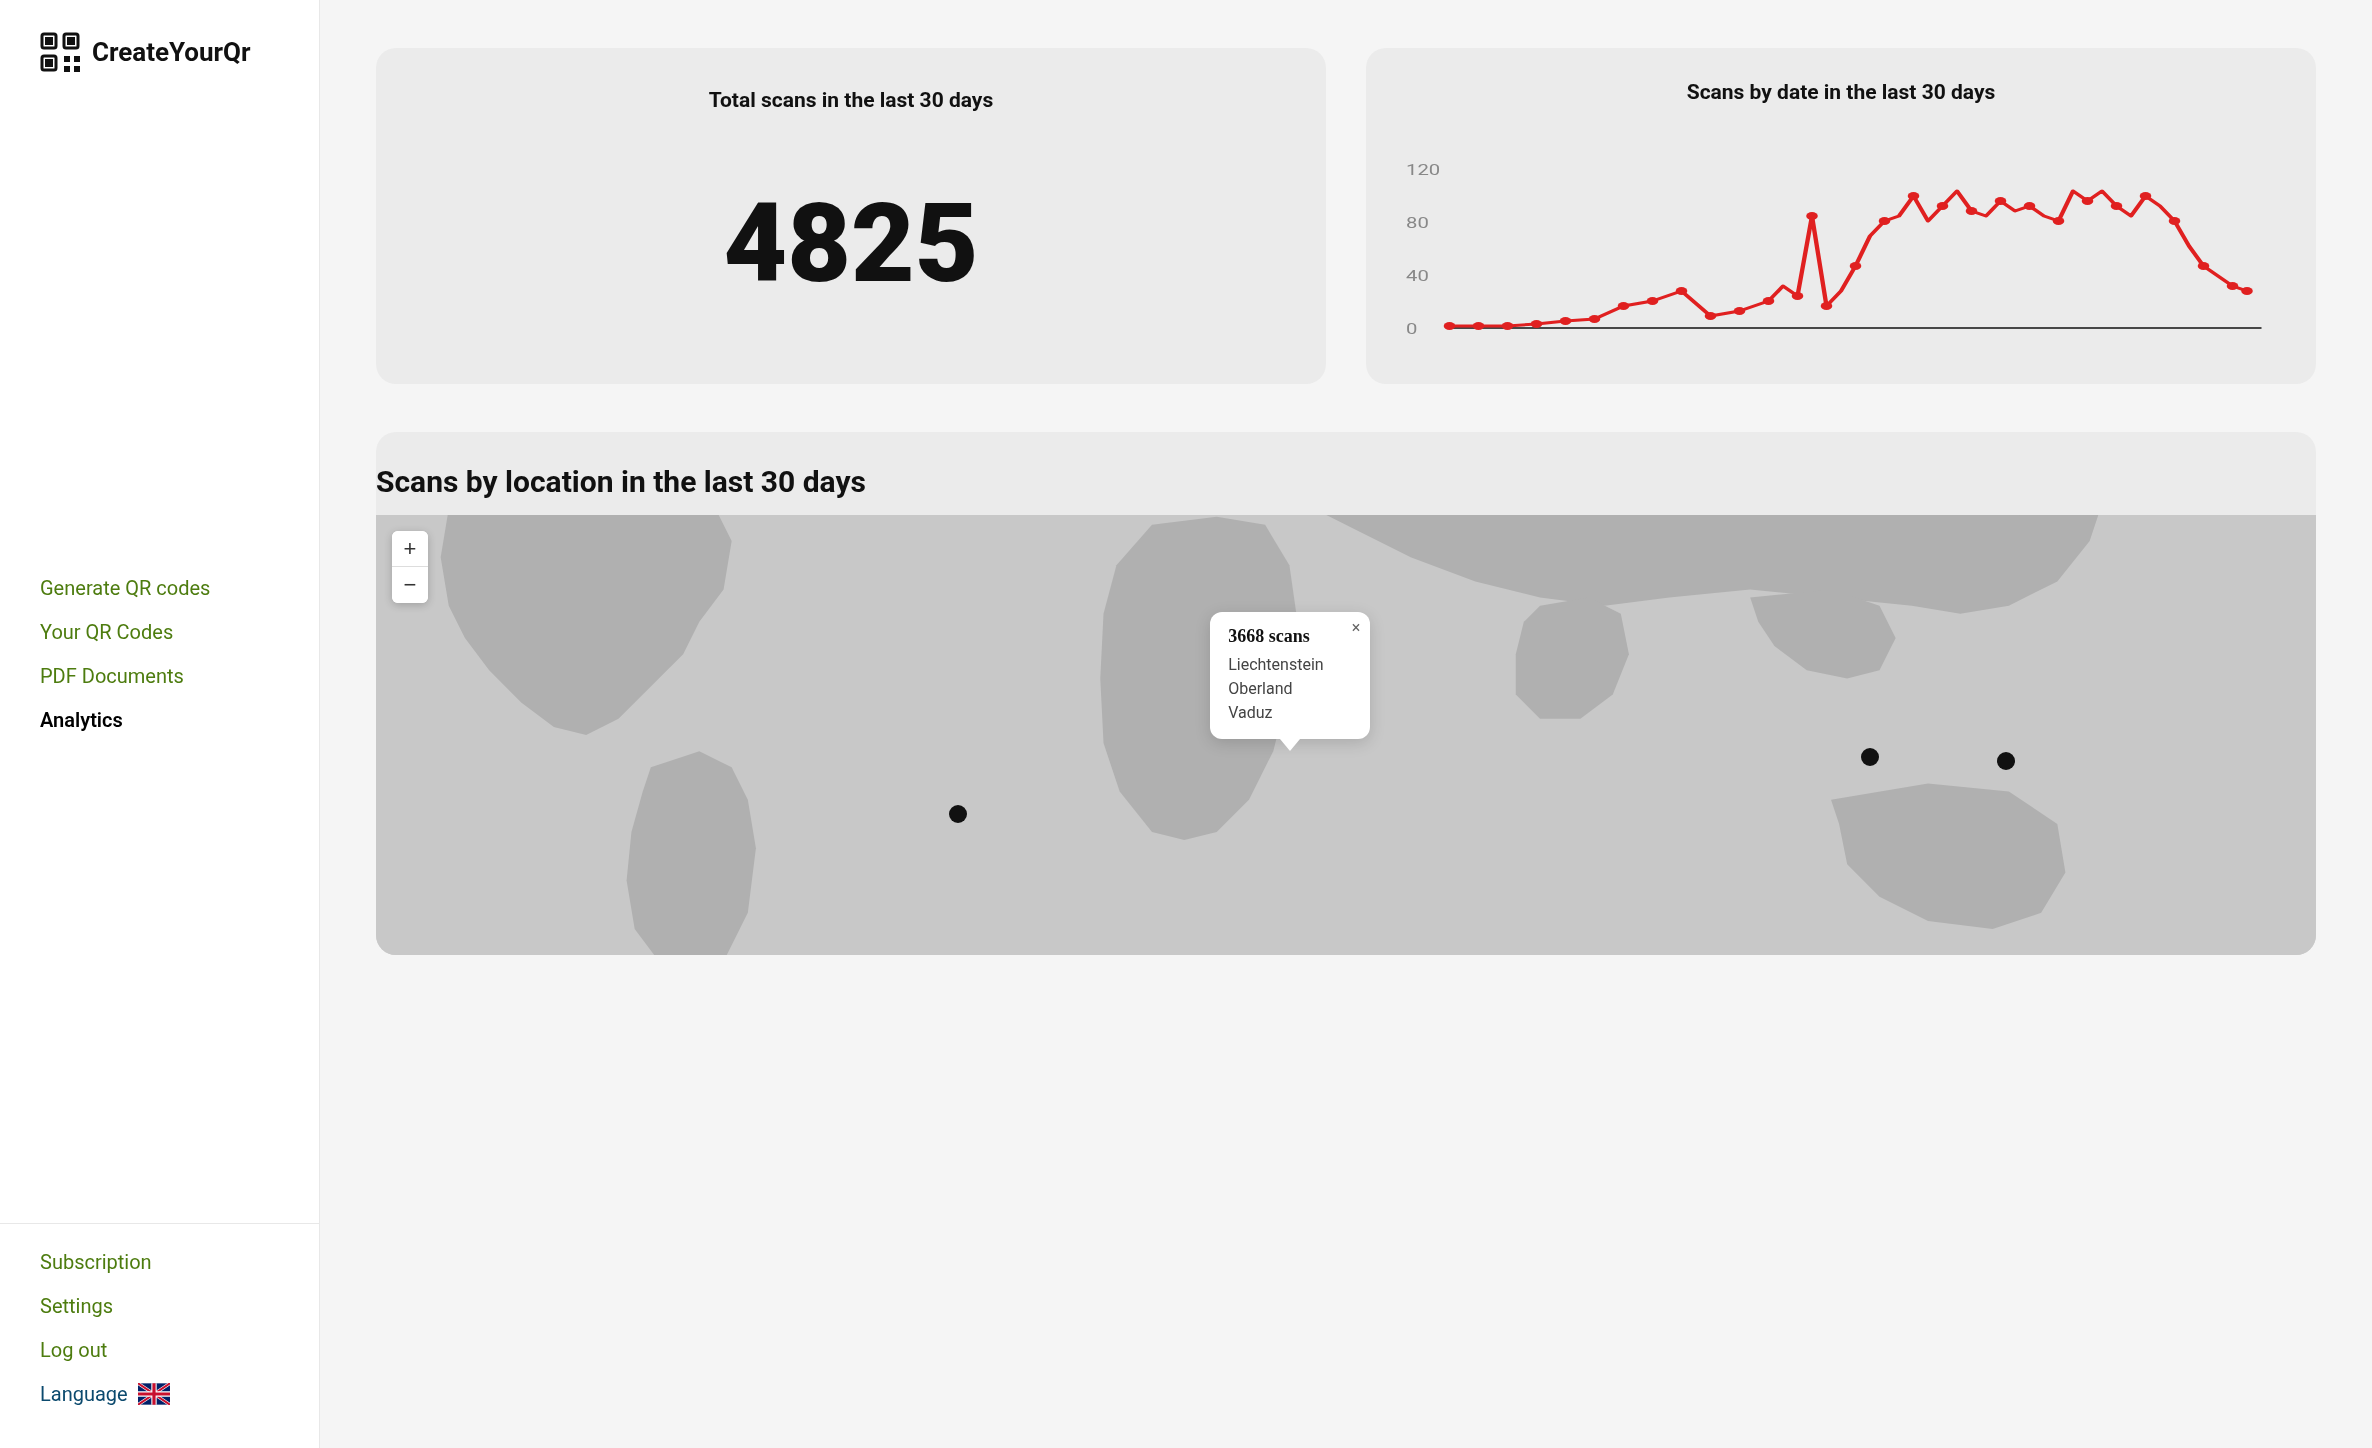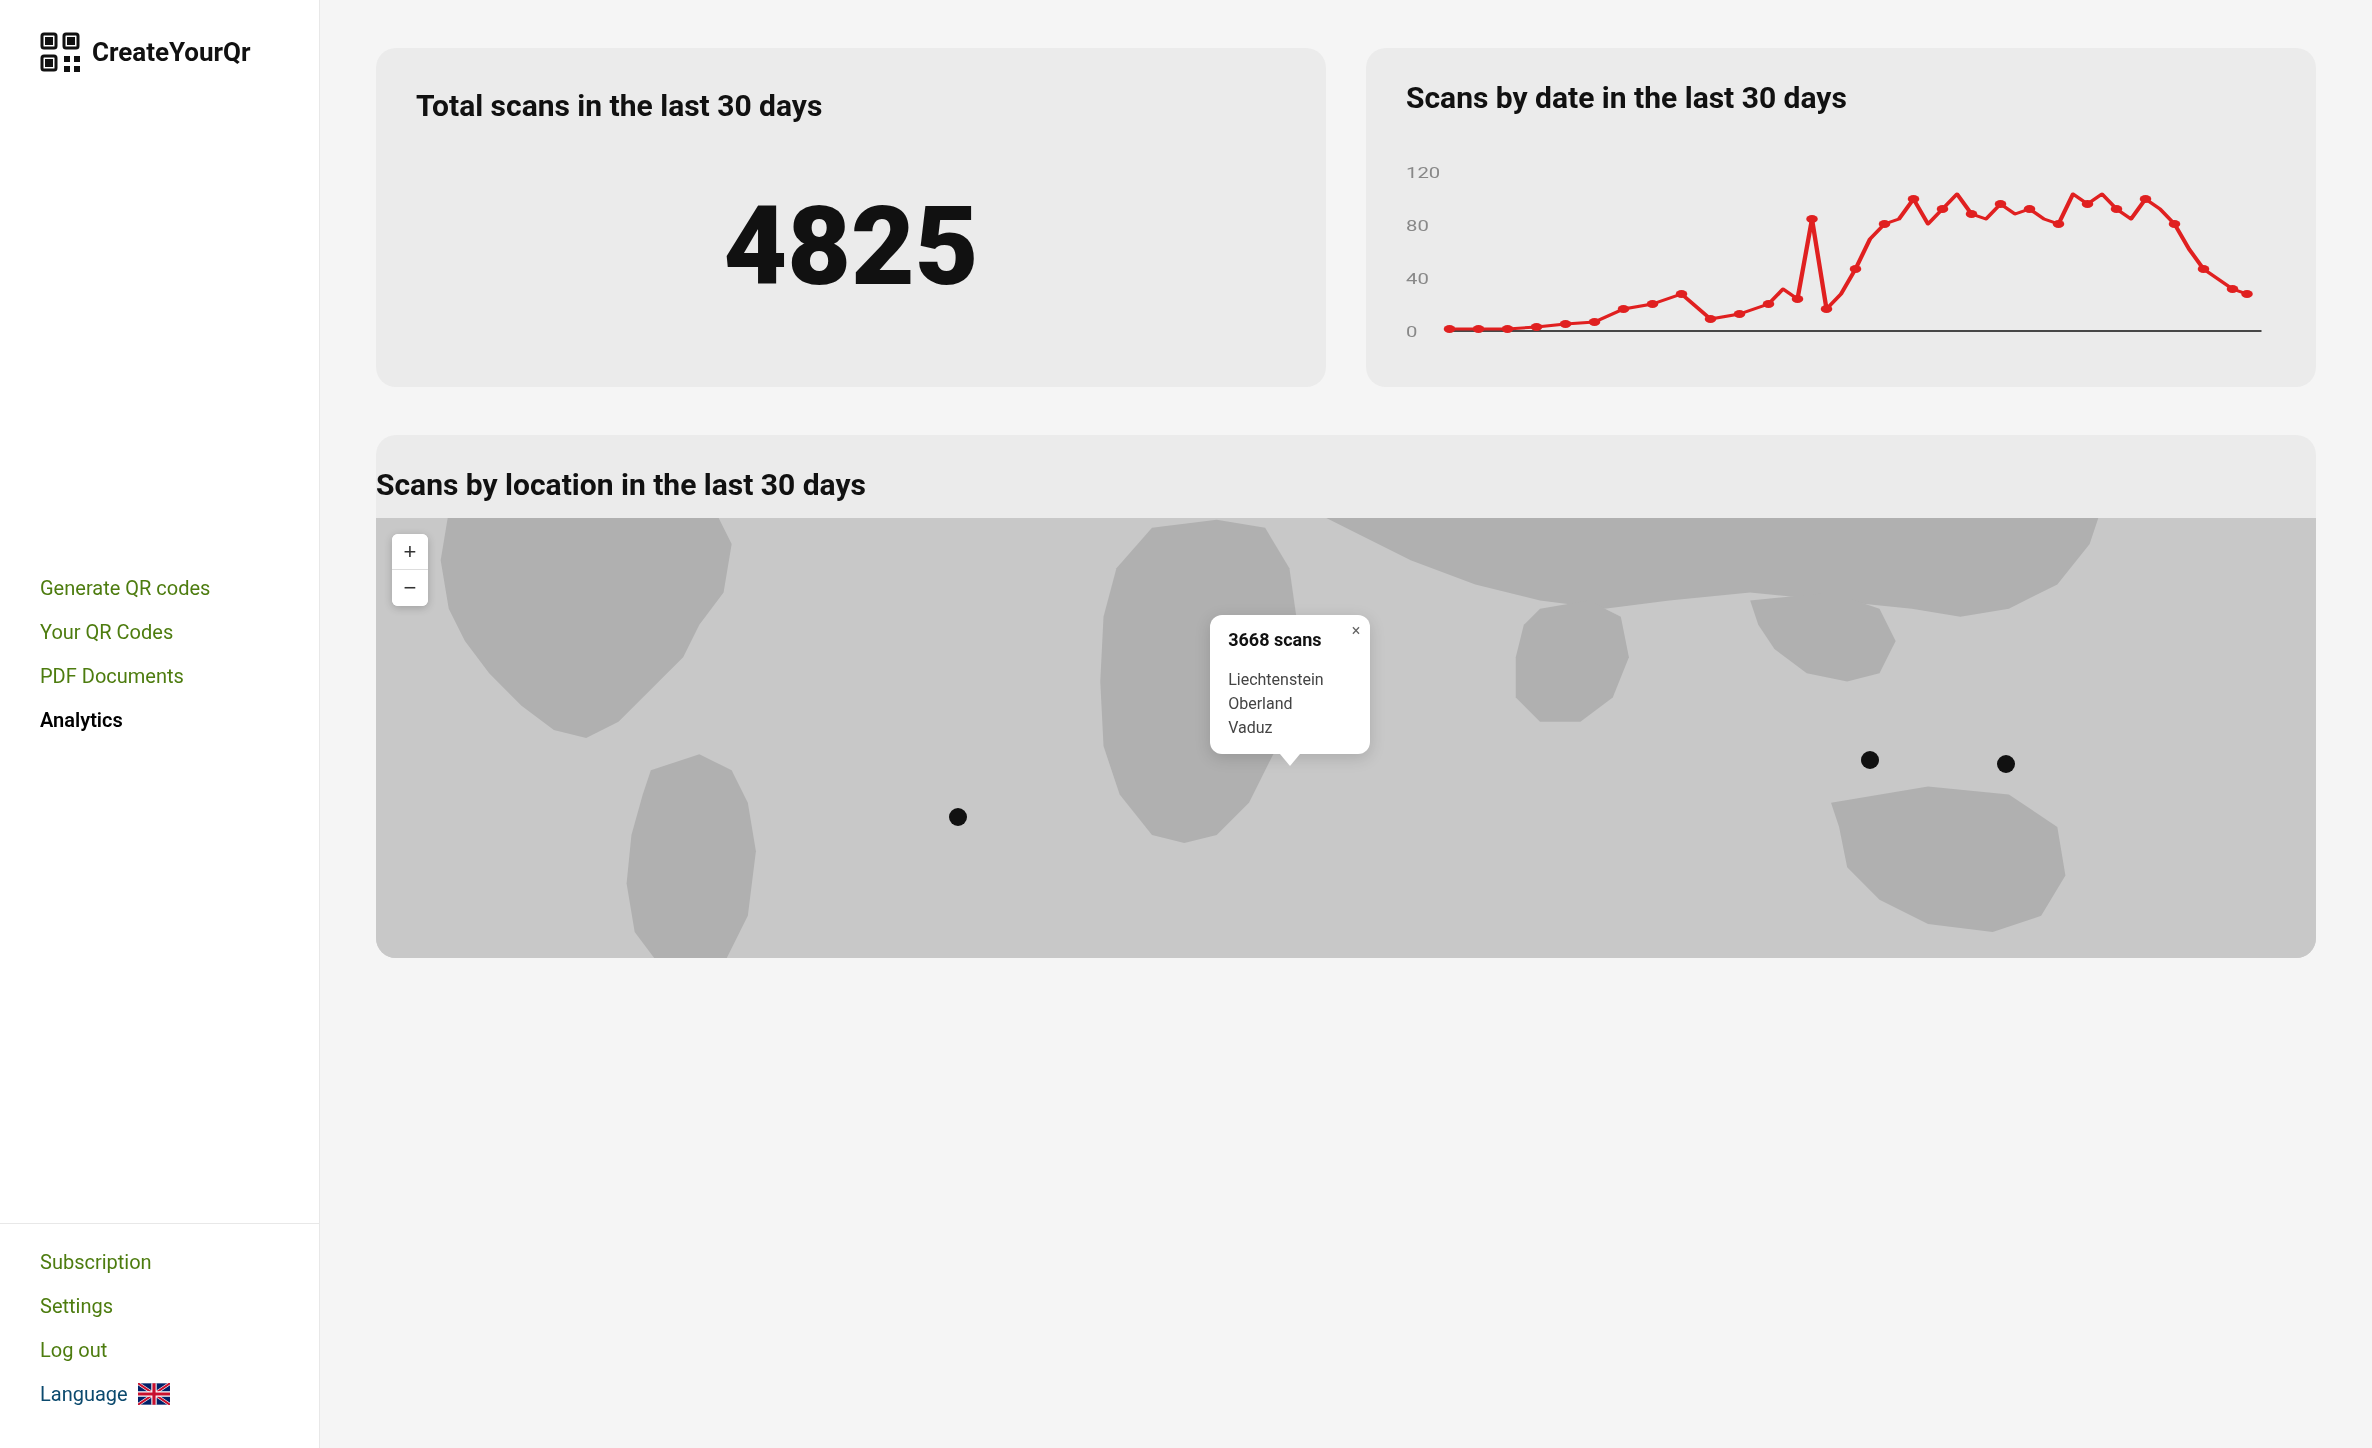--- a/index.html
+++ b/index.html
@@ -85,24 +85,25 @@
       margin-bottom: 48px;
     }
 
     .card {
       background: #ebebeb;
       border-radius: 20px;
       padding: 40px;
     }
 
     .section-title {
-      font-size: 30px;
+      font-size: 21px;
       font-weight: 700;
       color: #111;
-      margin-bottom: 24px;
+      margin-bottom: 32px;
+      text-align: center;
     }
 
     .big-number {
       font-size: 110px;
       font-weight: 900;
       color: #111;
       line-height: 1;
       display: flex;
       align-items: center;
       justify-content: center;
@@ -196,21 +197,22 @@
       right: 10px;
       font-size: 16px;
       color: #666;
       cursor: pointer;
       line-height: 1;
     }
     .popup-scans {
       font-size: 18px;
       font-weight: 700;
       color: #111;
-      margin-bottom: 18px;
+      margin-bottom: 6px;
+      font-family: Liberation Serif, serif;
     }
     .popup-location {
       font-size: 16px;
       color: #444;
       line-height: 1.5;
     }
     .popup-arrow {
       position: absolute;
       bottom: -12px;
       left: 50%;

